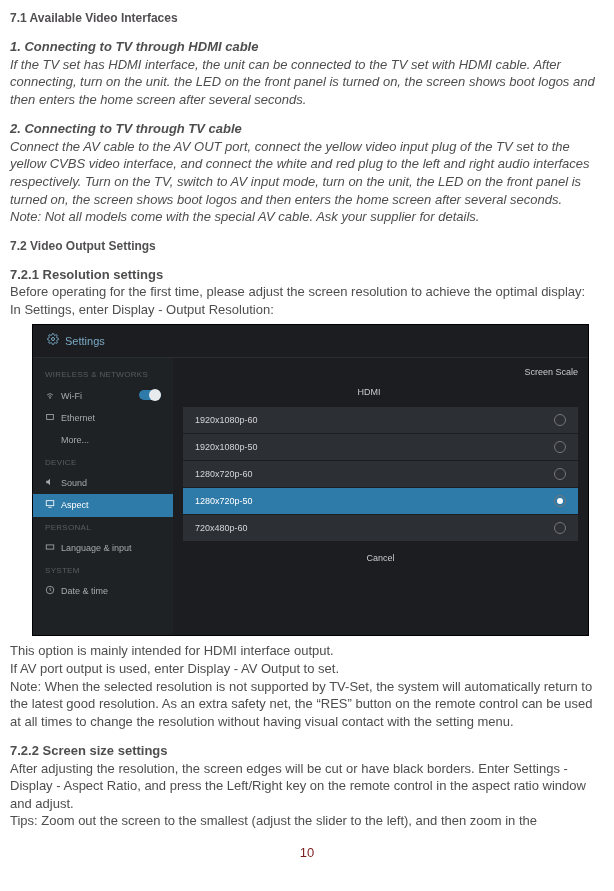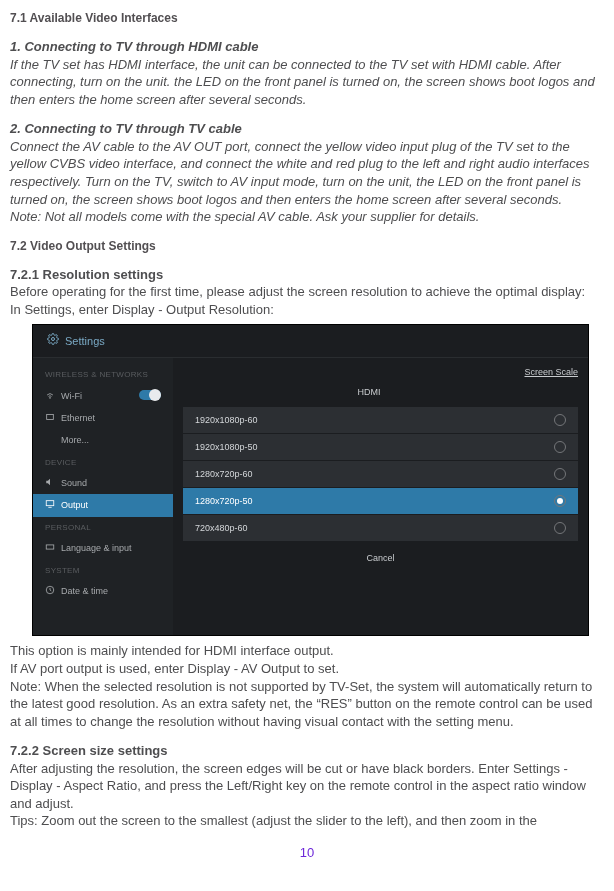--- a/index.html
+++ b/index.html
@@ -75,21 +75,20 @@
     flex: 1;
     padding: 8px 10px;
     font-size: 9px;
     color: #a6a9ac;
   }
   .ss-topline {
     display: flex;
     gap: 39px;
     padding: 0 0 6px 2px;
     color: #c8cbce;
-    text-decoration: underline;
   }
   .ss-hdmi-label {
     padding: 2px 0 8px 2px;
     color: #c8cbce;
   }
   .ss-row {
     background: #2c2f33;
     border-bottom: 1px solid #1b1d20;
     padding: 7px 12px;
     display: flex;
@@ -136,21 +135,21 @@
     top: -1px;
     width: 12px;
     height: 12px;
     border-radius: 50%;
     background: #e8ebee;
   }
   .page-num {
     text-align: center;
     font-size: 13px;
     margin-top: 14px;
-    color: #6d28d9;
+    color: #7f1d1d;
   }
 </style>
 </head>
 <body>
 
 <div class="heading-main">7.1 Available Video Interfaces</div>
 
 <div class="block">
   <p class="sub-heading">1. Connecting to TV through HDMI cable</p>
   <p>If the TV set has HDMI interface, the unit can be connected to the TV set with HDMI cable. After connecting, turn on the unit. the LED on the front panel is turned on, the screen shows boot logos and then enters the home screen after several seconds.</p>
@@ -215,21 +214,21 @@
         </span>
         <span>Sound</span>
       </div>
       <div class="ss-nav-item active">
         <span class="ss-icon">
           <svg width="10" height="10" viewBox="0 0 24 24" fill="none" stroke="#fff" stroke-width="2">
               <rect x="3" y="4" width="18" height="12"></rect>
               <line x1="8" y1="20" x2="16" y2="20"></line>
             </svg>
         </span>
-        <span>Output</span>
+        <span>Aspect</span>
       </div>
       <div class="ss-section-label">PERSONAL</div>
       <div class="ss-nav-item">
         <span class="ss-icon">
           <svg width="10" height="10" viewBox="0 0 24 24" fill="none" stroke="#a6a9ac" stroke-width="2">
               <rect x="3" y="7" width="18" height="10"></rect>
             </svg>
         </span>
         <span>Language &amp; input</span>
       </div>

